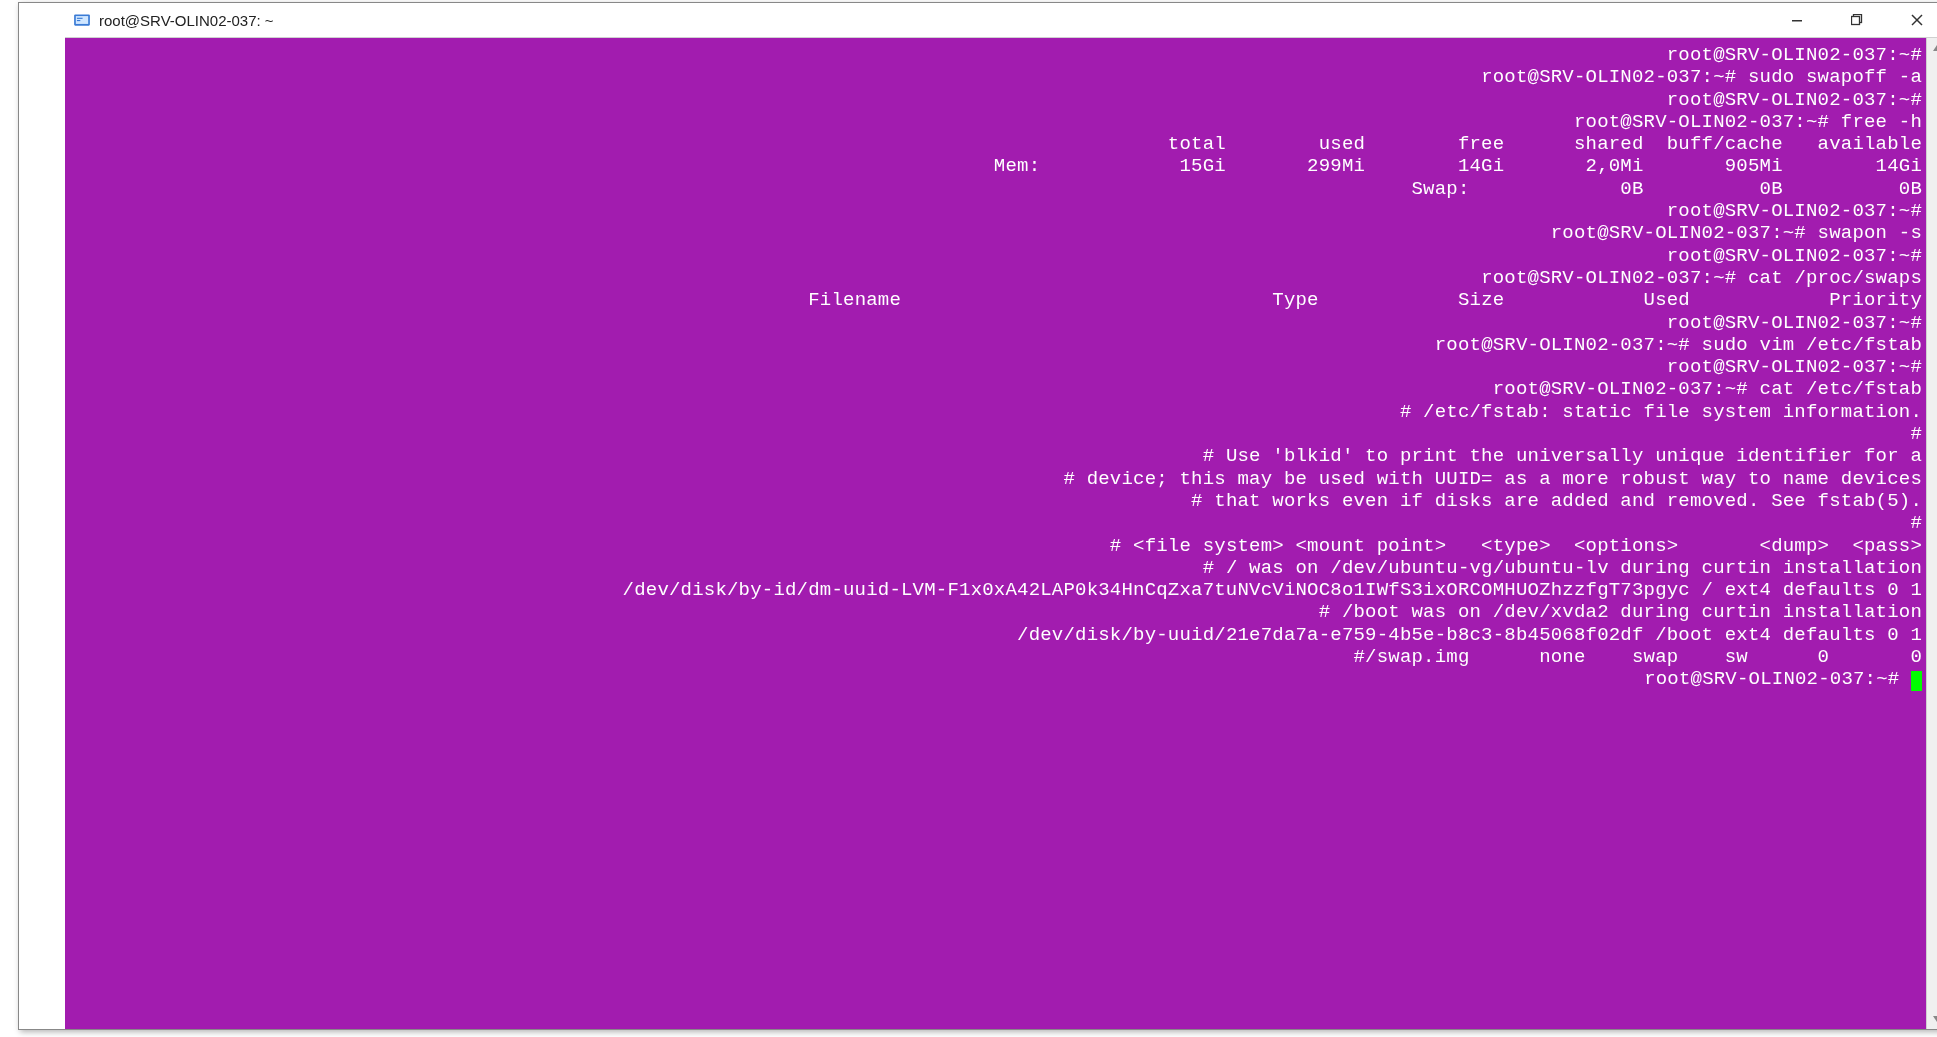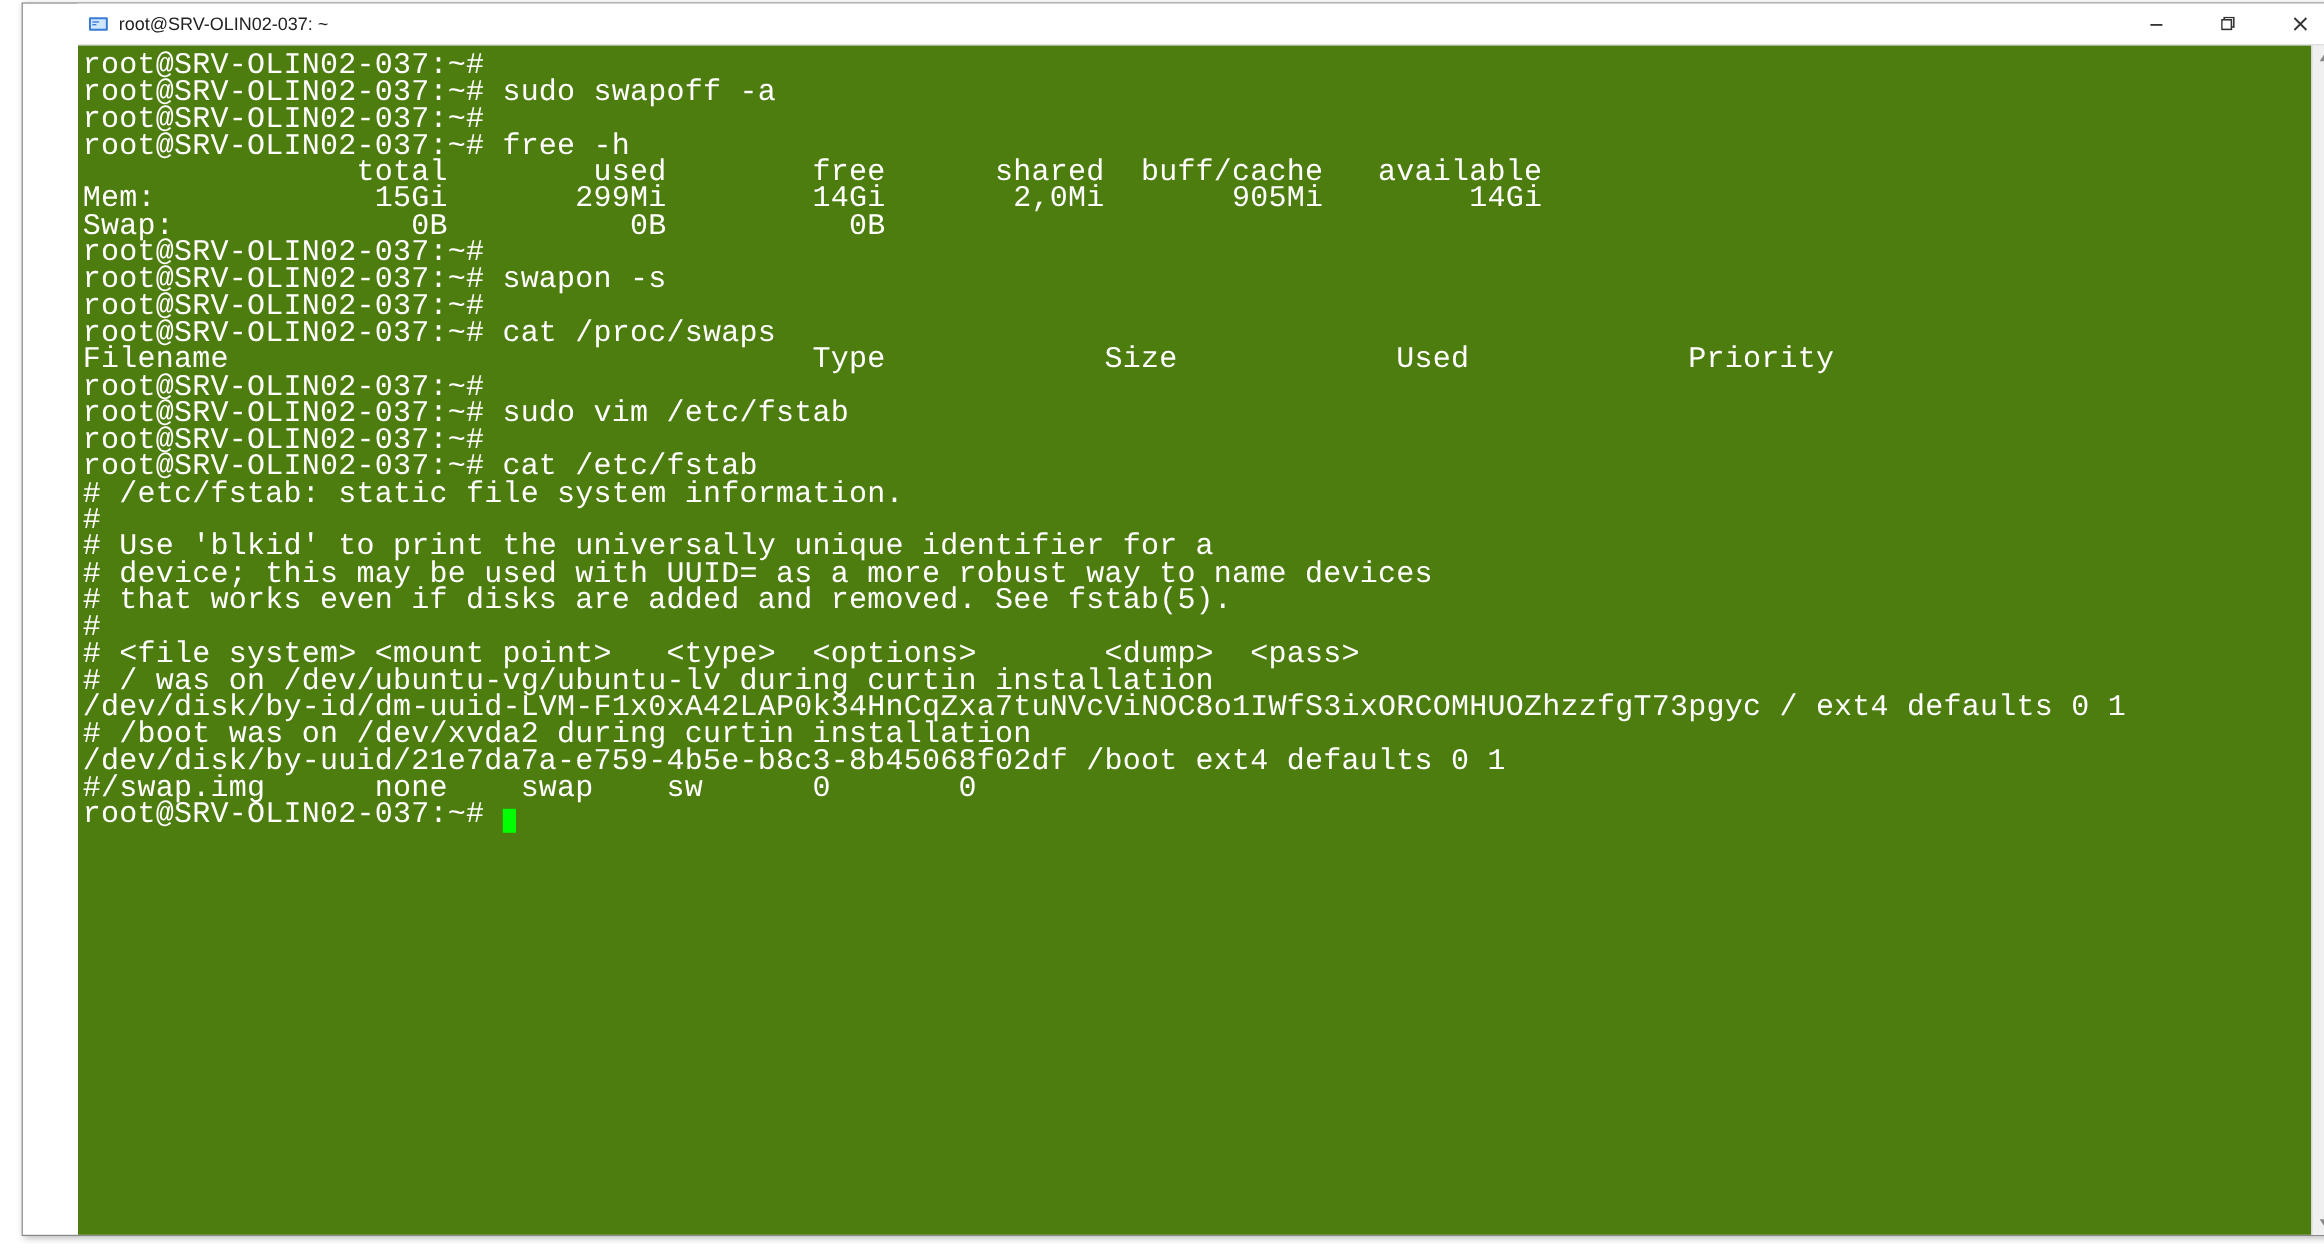--- a/index.html
+++ b/index.html
@@ -59,29 +59,30 @@
 
   .client {
     flex: 1 1 auto;
     display: flex;
     flex-direction: row;
     min-height: 0;
   }
 
   .terminal {
     flex: 1 1 auto;
-    background: #4d7c0f;
+    background: #a21caf;
     color: #fff;
     font-family: "Consolas", "Courier New", monospace;
-    font-size: 25px;
+    font-size: 19px;
     line-height: 22.3px;
     white-space: pre;
     padding: 6px 4px 4px 4px;
     overflow: hidden;
     letter-spacing: 0.2px;
+    text-align: right;
   }
 
   .scrollbar {
     flex: 0 0 20px;
     width: 20px;
     background: #f0f0f0;
     position: relative;
     border-left: 1px solid #d0d0d0;
   }
   .scrollbar .arrow {

